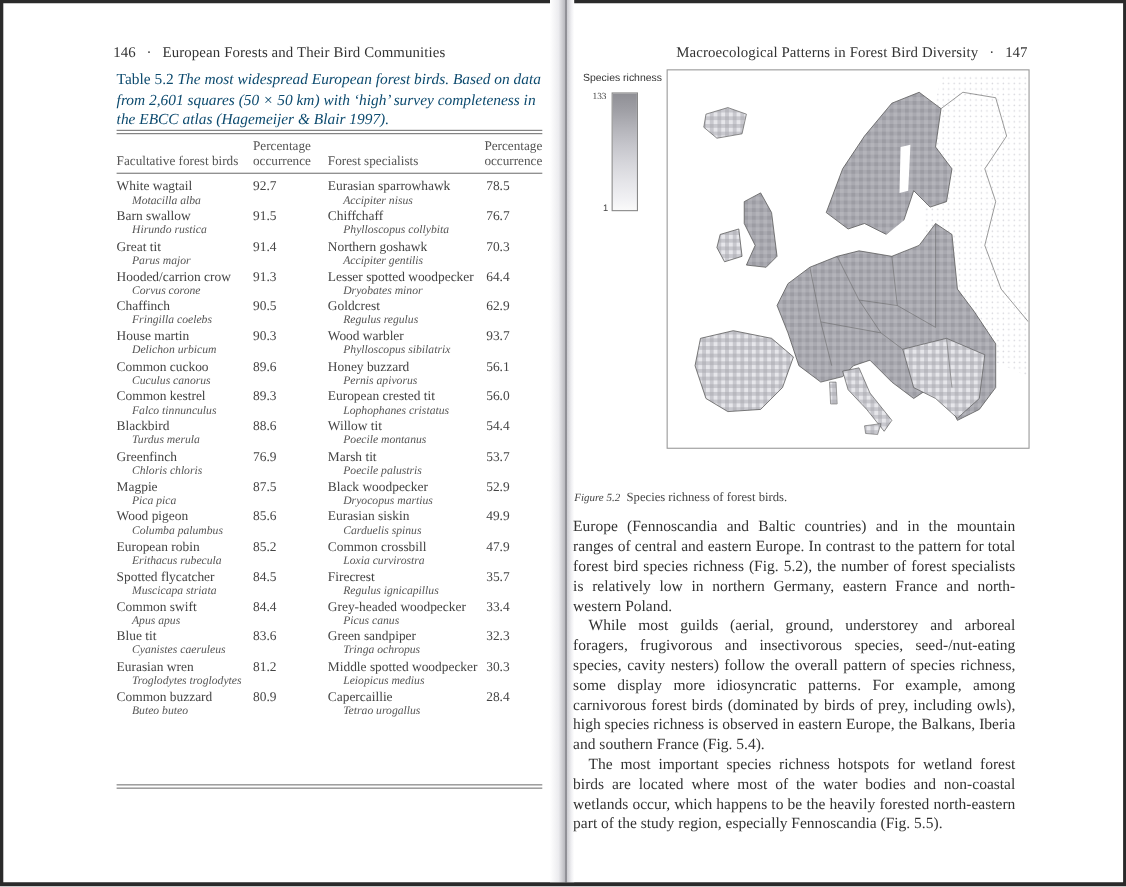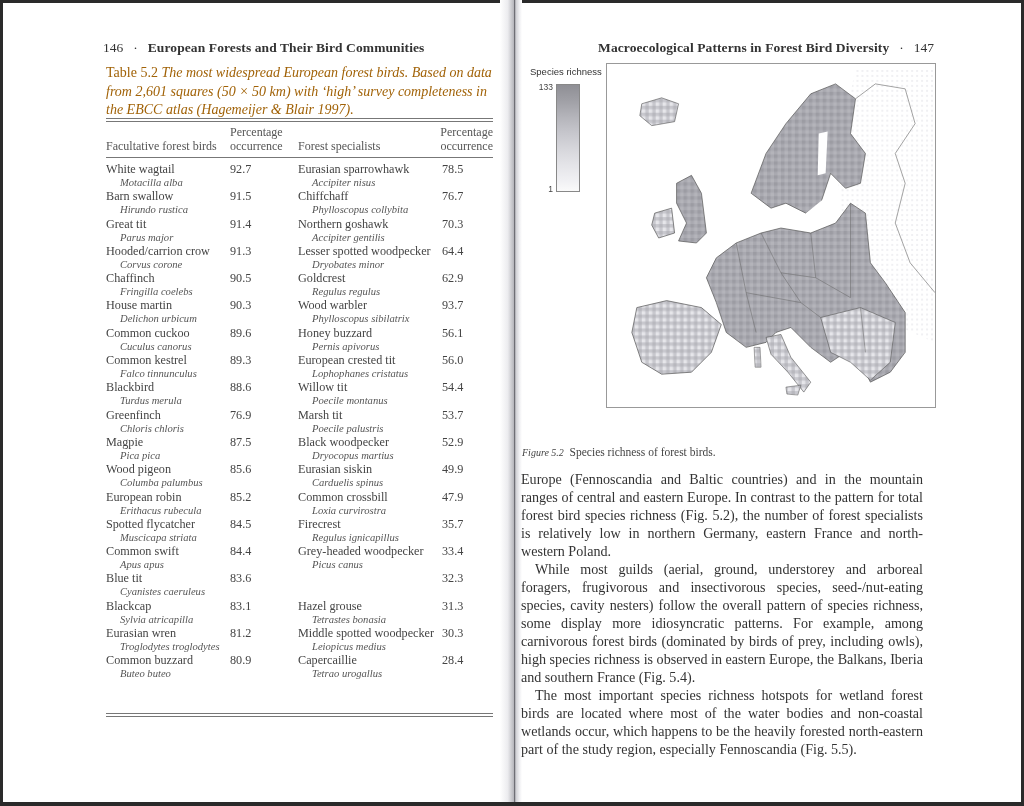--- a/index.html
+++ b/index.html
@@ -11,26 +11,26 @@
   .page { position: absolute; top: 0; height: 800px; }
   .page-left { left: 3px; width: 505px; }
 
   .gutter { position: absolute; left: 500px; top: 0; width: 22px; height: 802px;
     background: linear-gradient(to right, #ffffff 0%, #ececef 35%, #b8b8be 62%, #6d6d74 66%, #cfcfd4 72%, #efeff2 88%, #ffffff 100%); }
 
   
   .runhead { position: absolute; top: 40px; font-size: 13.5px; color: #333; white-space: nowrap; }
   .runhead .folio { font-weight: normal; }
   .runhead .sep { margin: 0 10px; }
-  .runhead .title { font-weight: bold; letter-spacing: 0.1px; margin-top: 44px; }
+  .runhead .title { font-weight: normal; letter-spacing: 0.1px; margin-top: 44px; }
   .runhead-left { left: 103px; }
   .runhead-right { right: 90px; }
 
   
-  .caption { position: absolute; left: 106px; top: 64px; width: 390px; font-size: 14px; line-height: 18.5px; color: #a16207; }
+  .caption { position: absolute; left: 106px; top: 64px; width: 390px; font-size: 14px; line-height: 18.5px; color: #0c4a6e; }
   .caption .lbl { font-style: normal; }
   .caption .txt { font-style: italic; }
 
   .rule { position: absolute; left: 106px; width: 387px; border-top: 1px solid #777; }
   .rule.double { height: 4px; border-top: 1px solid #777; border-bottom: 1px solid #777; }
 
   .thead { position: absolute; left: 106px; top: 124px; width: 387px; height: 32px; font-size: 12px; color: #555; }
   .thead .h { position: absolute; line-height: 14px; }
   .h1 { left: 0; top: 15px; }
   .h2 { left: 124px; top: 1px; width: 70px; }
@@ -41,21 +41,21 @@
   .row { position: relative; height: 27.3px; }
   .cell { position: absolute; top: 0; line-height: 13px; }
   .c-name { left: 0; width: 118px; }
   .c-p1 { left: 124px; }
   .c-name2 { left: 192px; width: 148px; }
   .c-p2 { left: 336px; }
   .sci-line { display: block; padding-left: 14px; font-style: italic; font-size: 10.6px; color: #555; }
 
   
   .legend-title { position: absolute; left: 530px; top: 66px; font-family: "Liberation Sans", "DejaVu Sans", sans-serif; font-size: 9.5px; color: #333; }
-  .legend-max { position: absolute; left: 537px; top: 82px; font-family: Liberation Sans, sans-serif; font-size: 8.5px; color: #444; text-align: right; width: 16px; }
+  .legend-max { position: absolute; left: 537px; top: 82px; font-family: Liberation Serif, serif; font-size: 8.5px; color: #444; text-align: center; width: 16px; }
   .legend-min { position: absolute; left: 537px; top: 184px; font-family: "Liberation Sans", sans-serif; font-size: 8.5px; color: #444; text-align: right; width: 16px; }
   .legend-bar { position: absolute; left: 556px; top: 84px; width: 24px; height: 108px; border: 1px solid #888;
     background: linear-gradient(to bottom, #8f8f95 0%, #a0a0a6 15%, #b4b4ba 30%, #c6c6cc 45%, #d6d6db 60%, #e4e4e8 75%, #f0f0f3 90%, #fafafa 100%); }
 
   .map { position: absolute; left: 606px; top: 63px; width: 330px; height: 345px; border: 1px solid #999; background: #fff; overflow: hidden; }
   .map svg { width: 100%; height: 100%; display: block; }
 
   .fig-caption { position: absolute; left: 522px; top: 446px; font-size: 11.5px; color: #444; }
   .fig-caption .lbl { font-style: italic; font-size: 10px; }
 
@@ -183,27 +183,22 @@
     </div>
     <div class="row">
       <div class="cell c-name"><span>Common swift</span> <span class="sci-line">Apus apus</span></div>
       <div class="cell c-p1">84.4</div>
       <div class="cell c-name2"><span>Grey-headed woodpecker</span> <span class="sci-line">Picus canus</span></div>
       <div class="cell c-p2">33.4</div>
     </div>
     <div class="row">
       <div class="cell c-name"><span>Blue tit</span> <span class="sci-line">Cyanistes caeruleus</span></div>
       <div class="cell c-p1">83.6</div>
+      <div class="cell c-name2"><span>Green sandpiper</span> <span class="sci-line">Tringa ochropus</span></div>
       <div class="cell c-p2">32.3</div>
-    </div>
-    <div class="row">
-      <div class="cell c-name"><span>Blackcap</span> <span class="sci-line">Sylvia atricapilla</span></div>
-      <div class="cell c-p1">83.1</div>
-      <div class="cell c-name2"><span>Hazel grouse</span> <span class="sci-line">Tetrastes bonasia</span></div>
-      <div class="cell c-p2">31.3</div>
     </div>
     <div class="row">
       <div class="cell c-name"><span>Eurasian wren</span> <span class="sci-line">Troglodytes troglodytes</span></div>
       <div class="cell c-p1">81.2</div>
       <div class="cell c-name2"><span>Middle spotted woodpecker</span> <span class="sci-line">Leiopicus medius</span></div>
       <div class="cell c-p2">30.3</div>
     </div>
     <div class="row">
       <div class="cell c-name"><span>Common buzzard</span> <span class="sci-line">Buteo buteo</span></div>
       <div class="cell c-p1">80.9</div>

